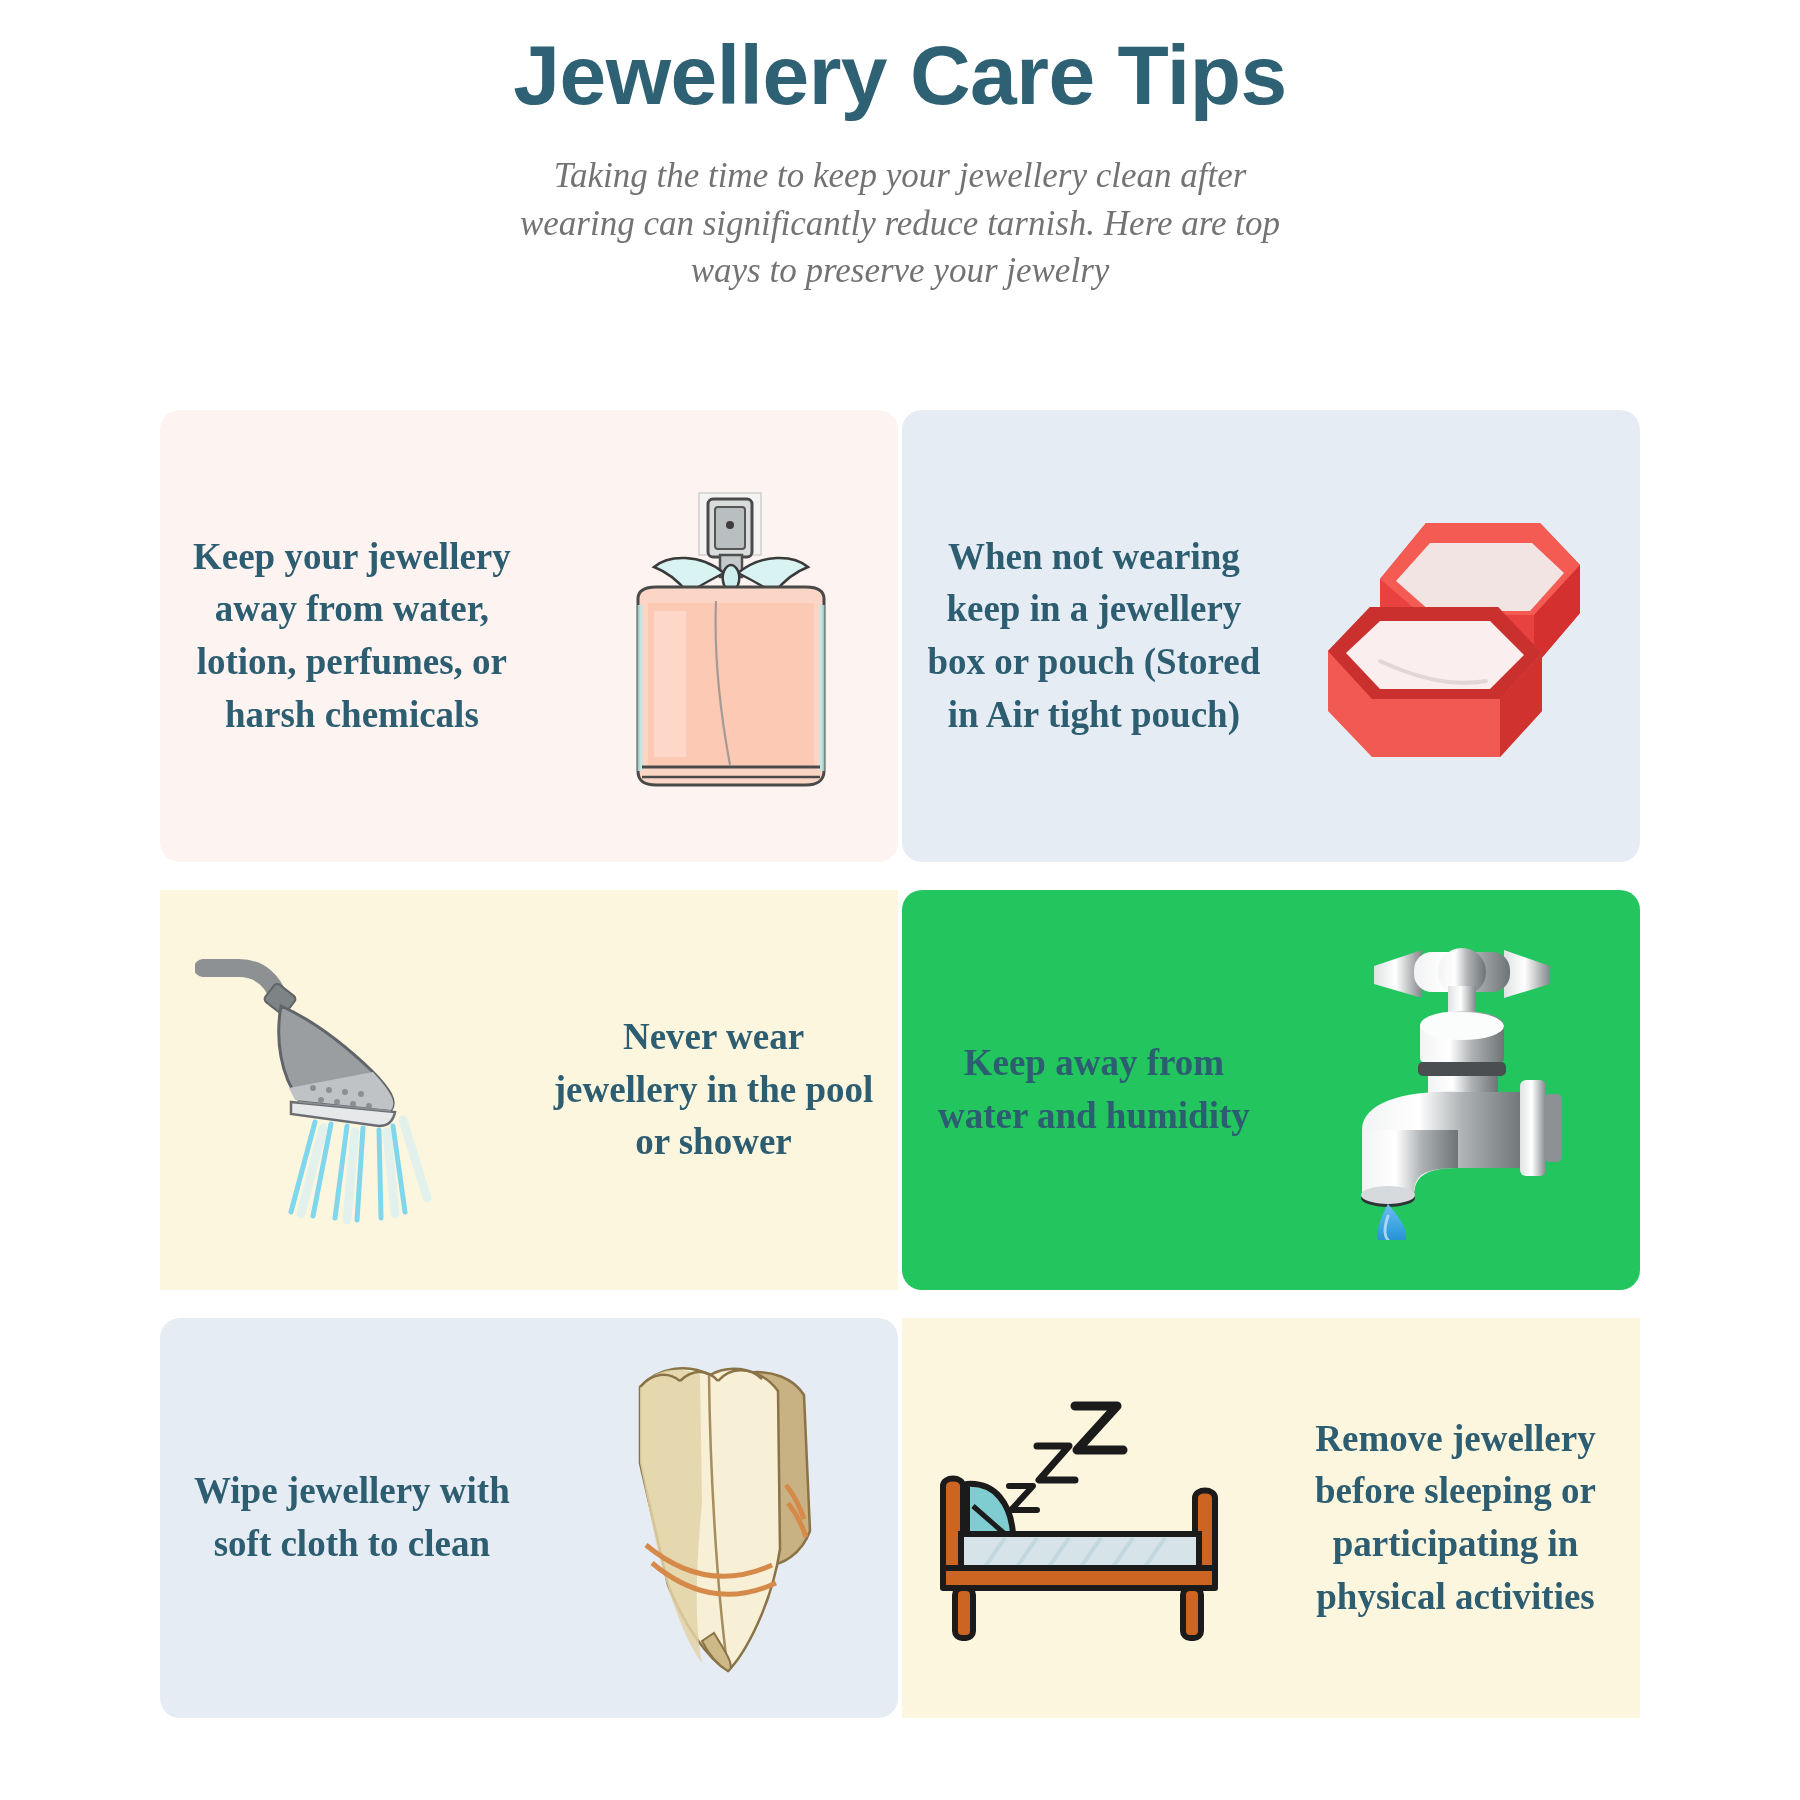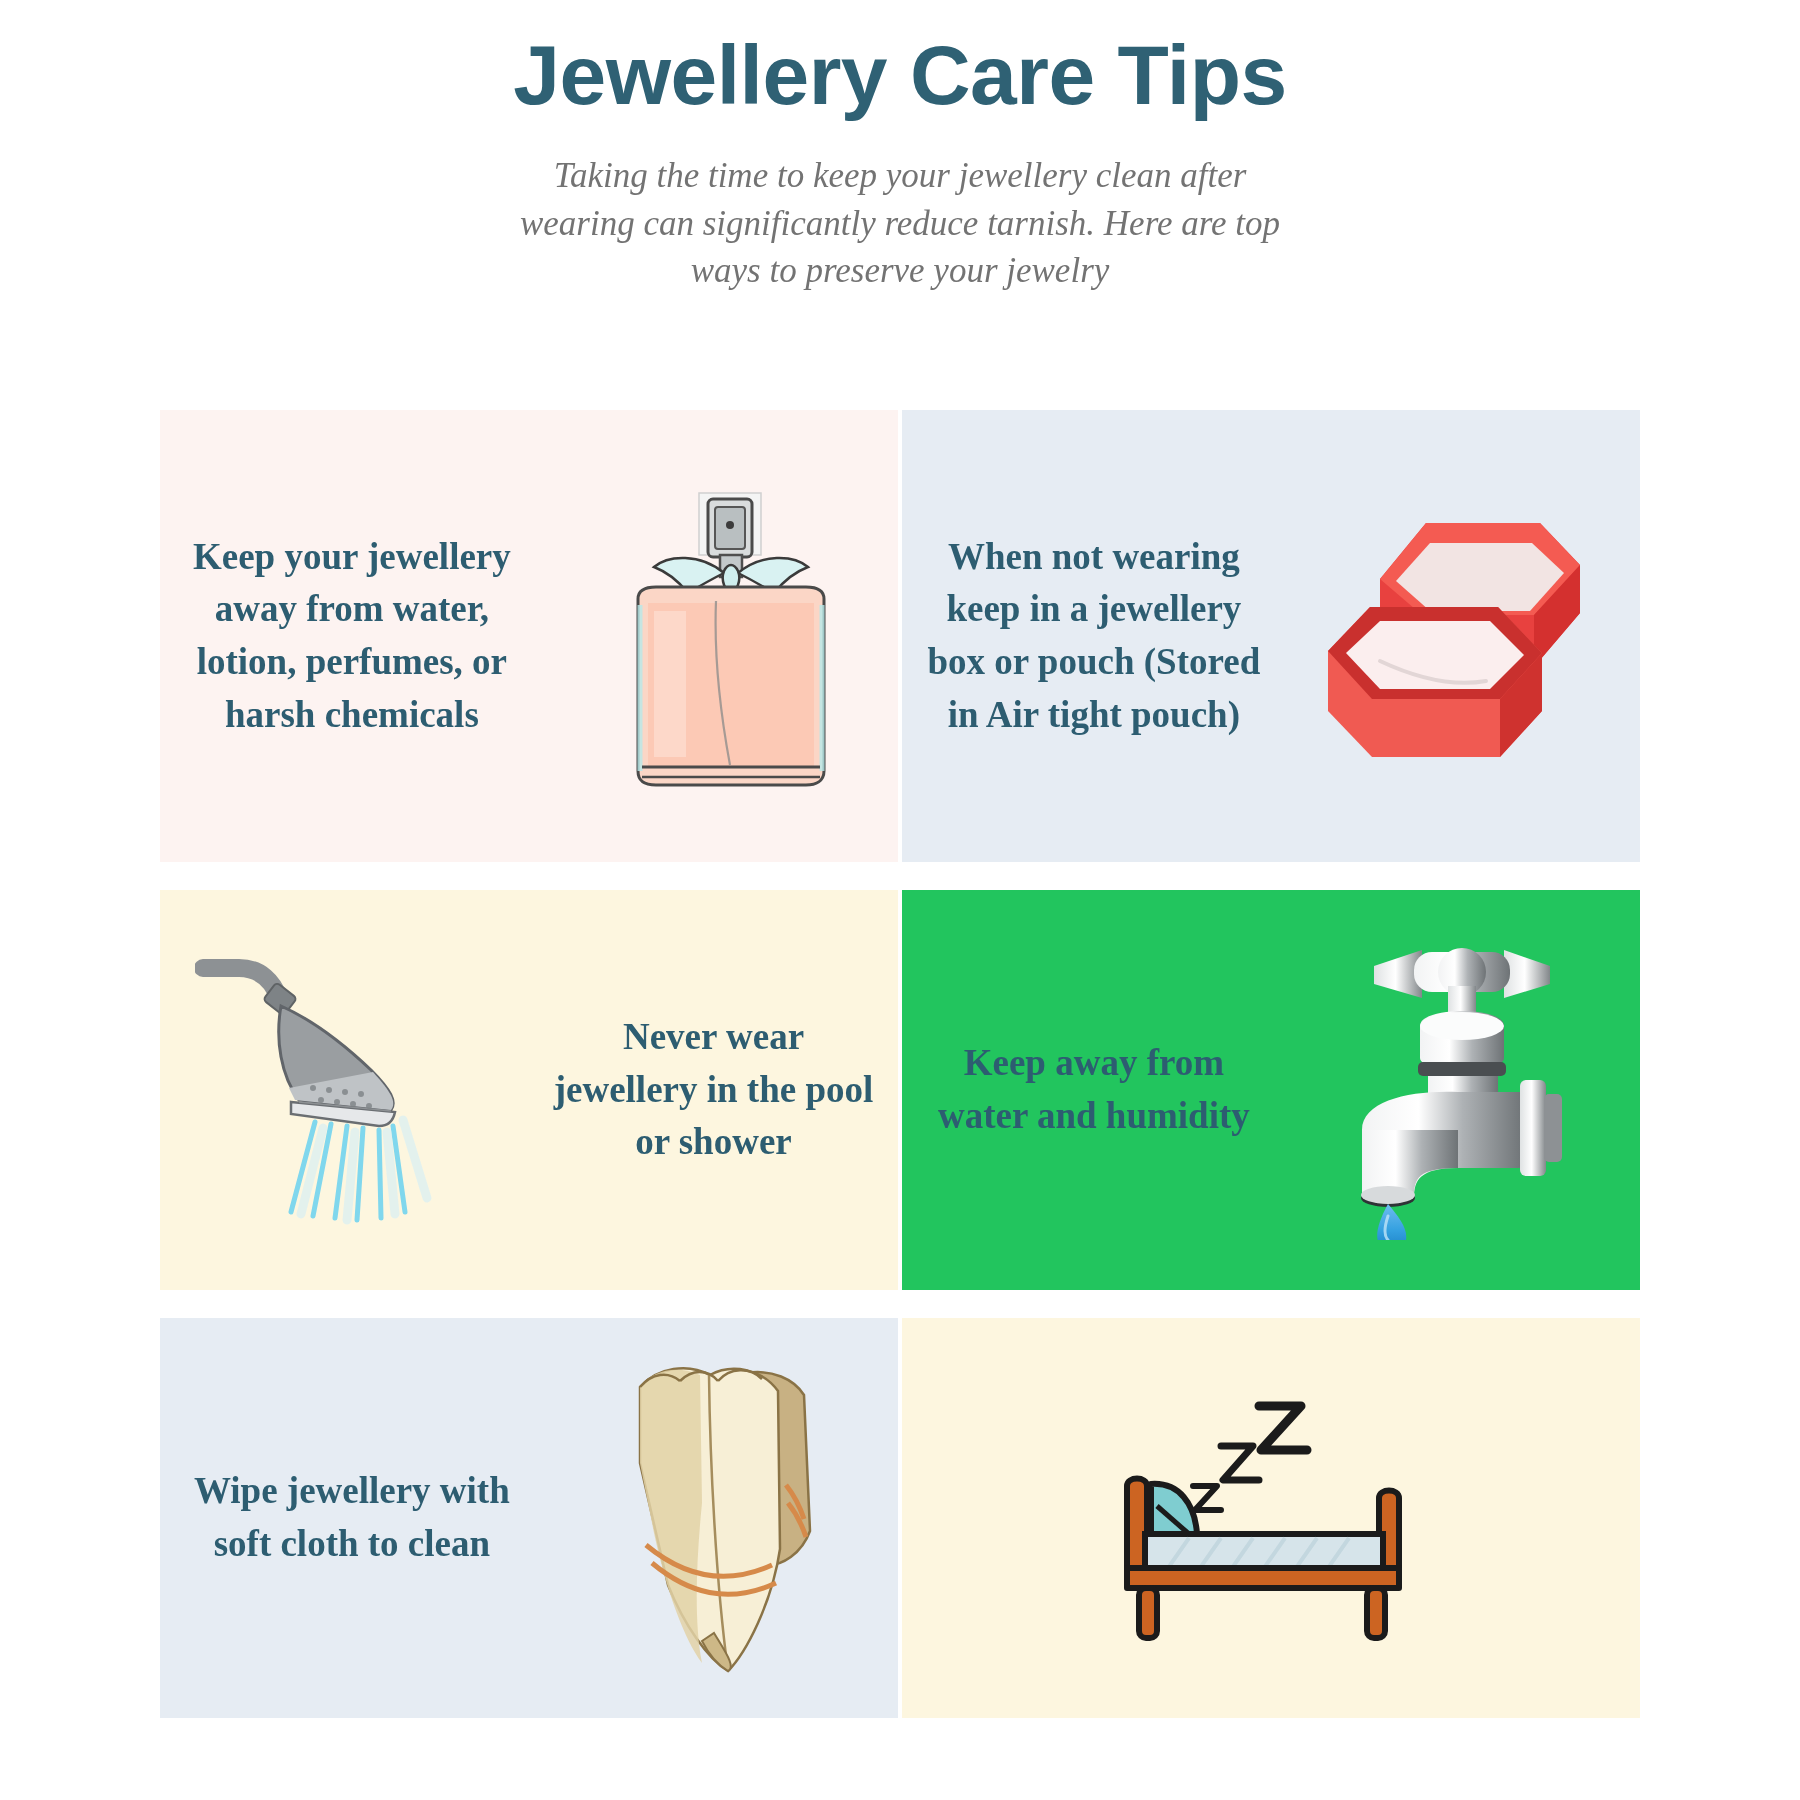--- a/index.html
+++ b/index.html
@@ -63,21 +63,21 @@
     align-items: center;
     overflow: hidden;
   }
 
   .card.bg-blush  { background: #fdf3f1; }
   .card.bg-blue   { background: #e6ecf3; }
   .card.bg-cream  { background: #fdf6df; }
   .card.bg-peach  { background: #22c55e; align-items: center; }
 
   
-  .card.text-left  { flex-direction: row; }
+  .card.text-left  { flex-direction: row; border-radius: 20px; }
   
   .card.text-right { flex-direction: row-reverse; }
 
   .card-text {
     flex: 0 0 52%;
     padding: 0 18px;
     text-align: center;
     font-family: "Liberation Serif", serif;
     font-weight: 700;
     font-size: 37px;
@@ -286,20 +286,21 @@
           <path d="M118 280 C130 300 140 314 132 318 C122 312 112 300 106 288 Z" fill="#cdb887" stroke="#8a7346" stroke-width="2"></path>
 
           <path d="M44 34 C56 20 72 18 84 28" fill="none" stroke="#8a7346" stroke-width="2.5"></path>
           <path d="M84 28 C96 16 112 16 122 28" fill="none" stroke="#8a7346" stroke-width="2.5"></path>
           <path d="M122 28 C134 14 154 14 166 26" fill="none" stroke="#8a7346" stroke-width="2.5"></path>
         </svg>
       </div>
     </div>
 
     <div class="card bg-cream text-right">
+      <div class="card-text">Remove jewellery before sleeping or participating in physical activities</div>
       <div class="card-art">
         <svg class="art-bed" viewBox="0 0 320 260">
 
           <g fill="none" stroke="#1b1b1b" stroke-width="9" stroke-linecap="round" stroke-linejoin="round">
             <path d="M148 18 L190 18 L150 62 L196 62"></path>
           </g>
           <g fill="none" stroke="#1b1b1b" stroke-width="7" stroke-linecap="round" stroke-linejoin="round">
             <path d="M110 58 L142 58 L112 92 L148 92"></path>
           </g>
           <g fill="none" stroke="#1b1b1b" stroke-width="6" stroke-linecap="round" stroke-linejoin="round">

